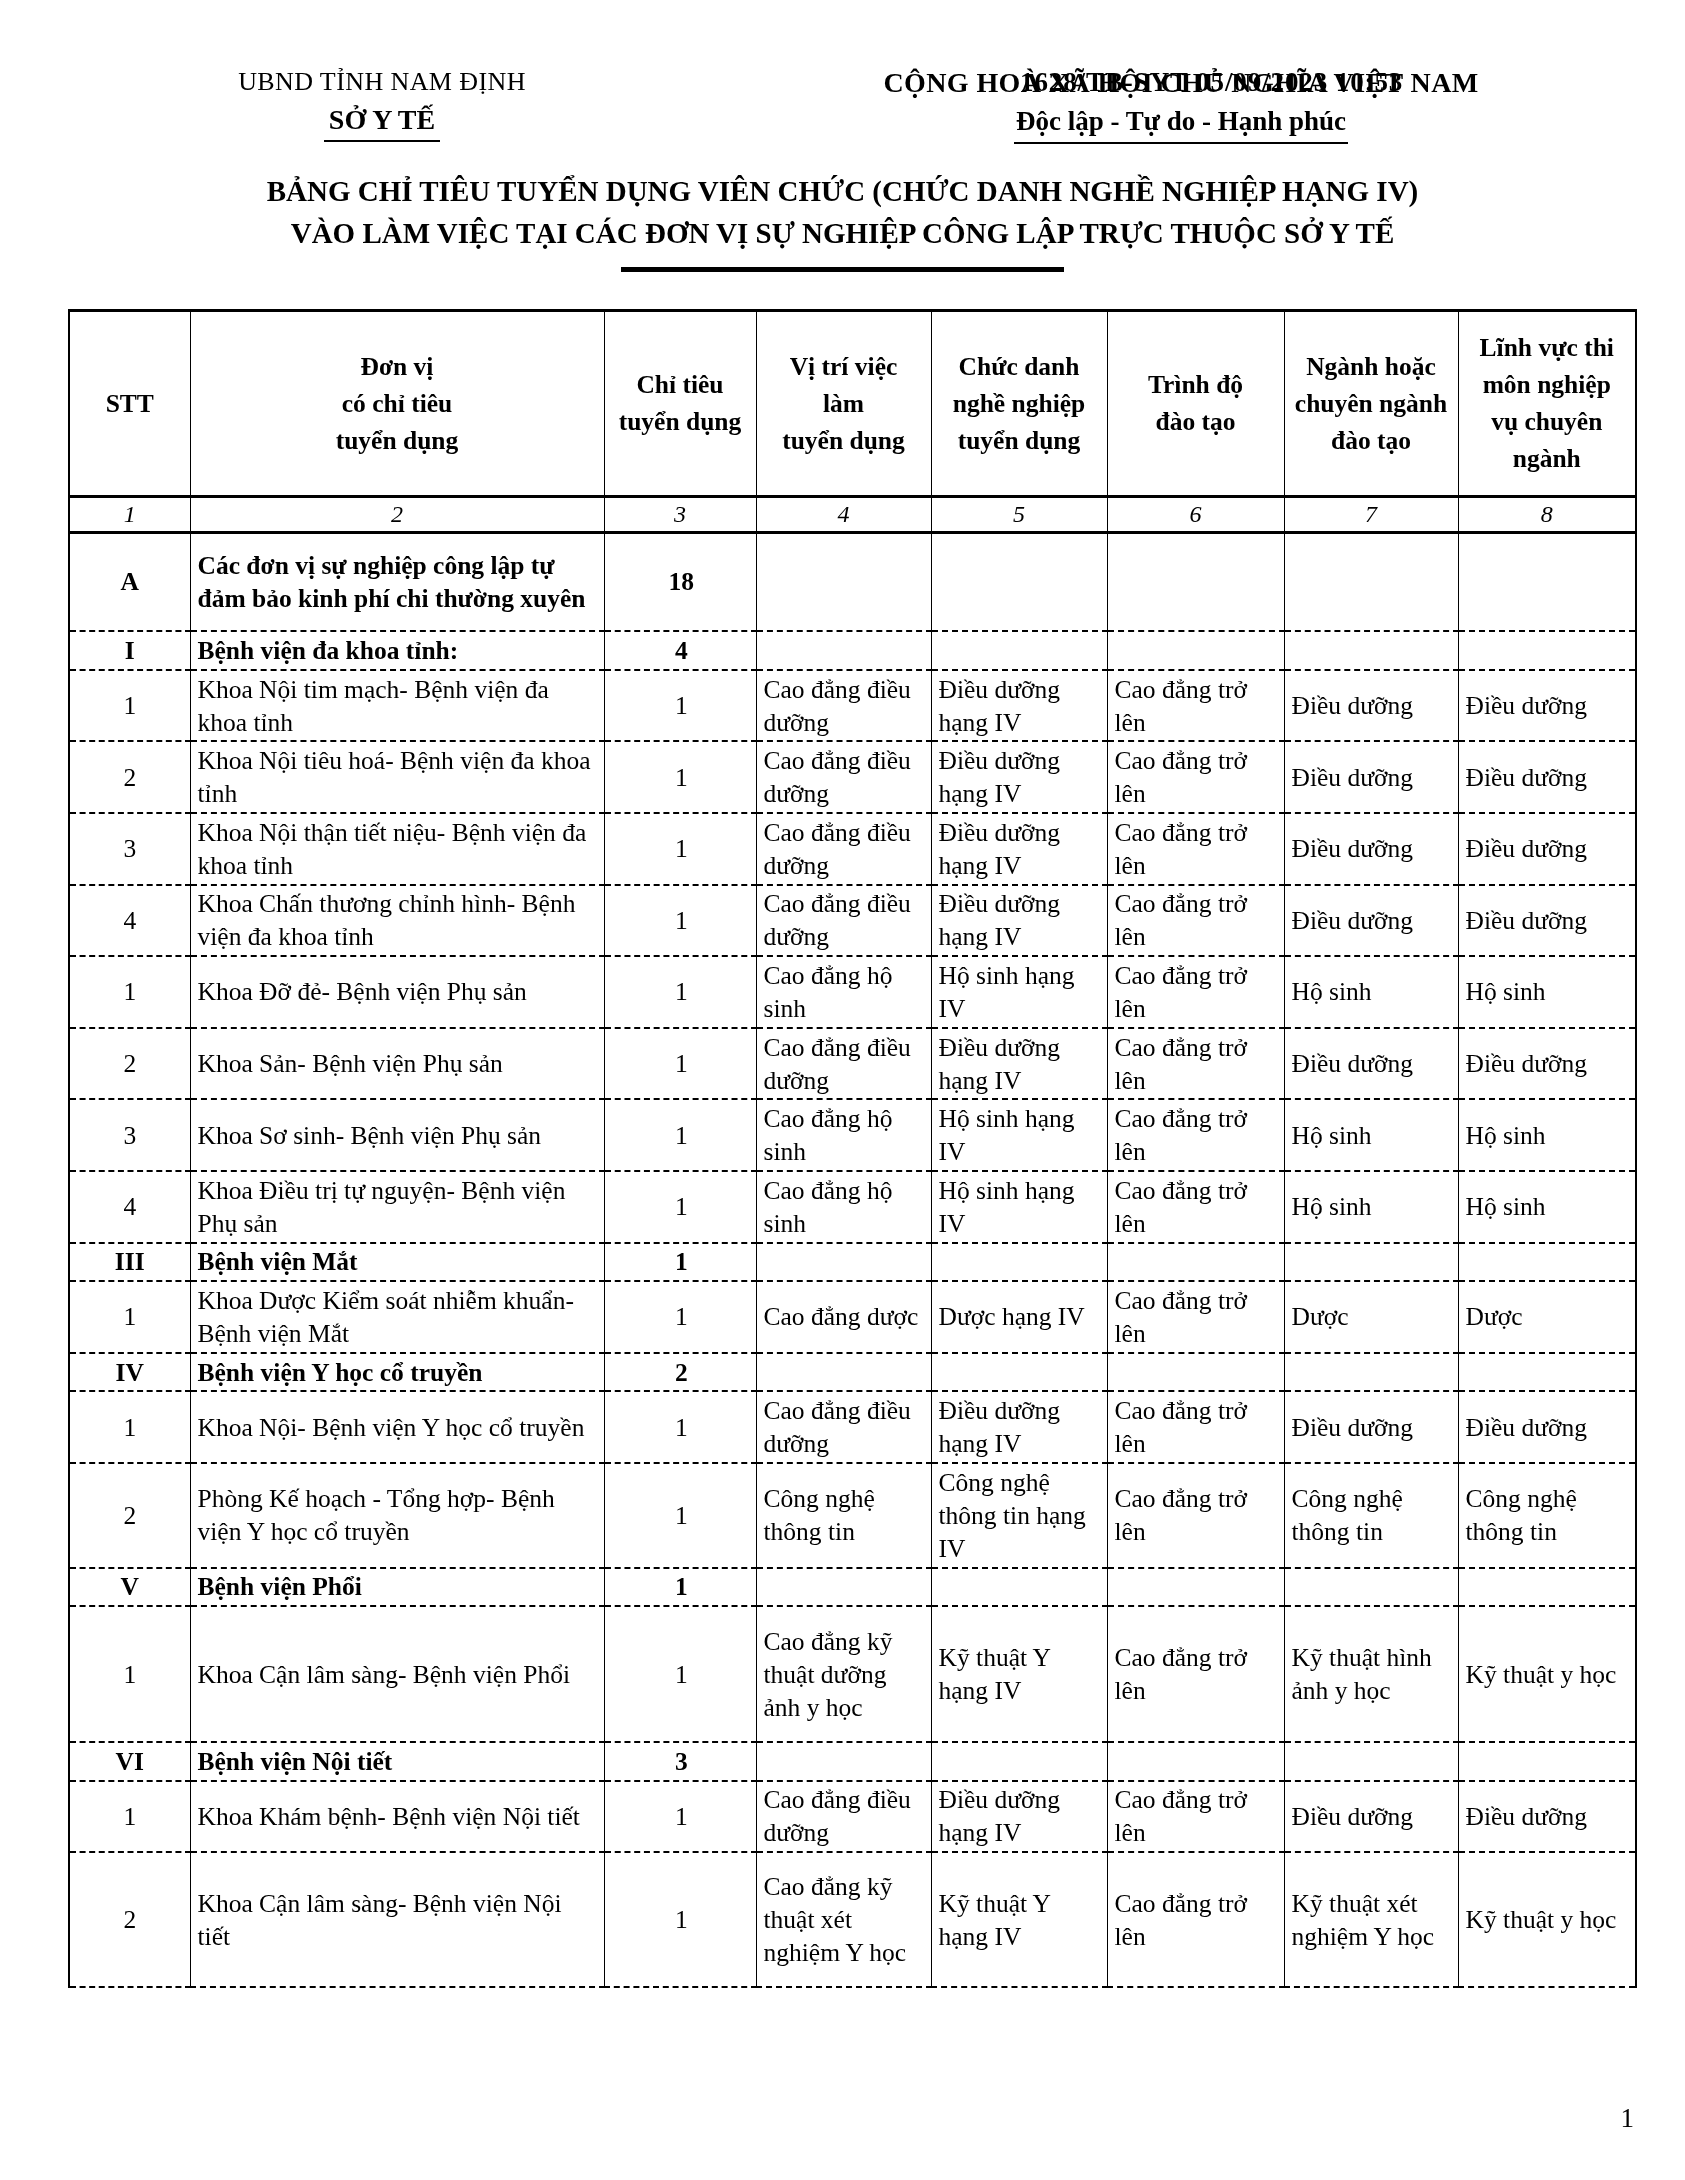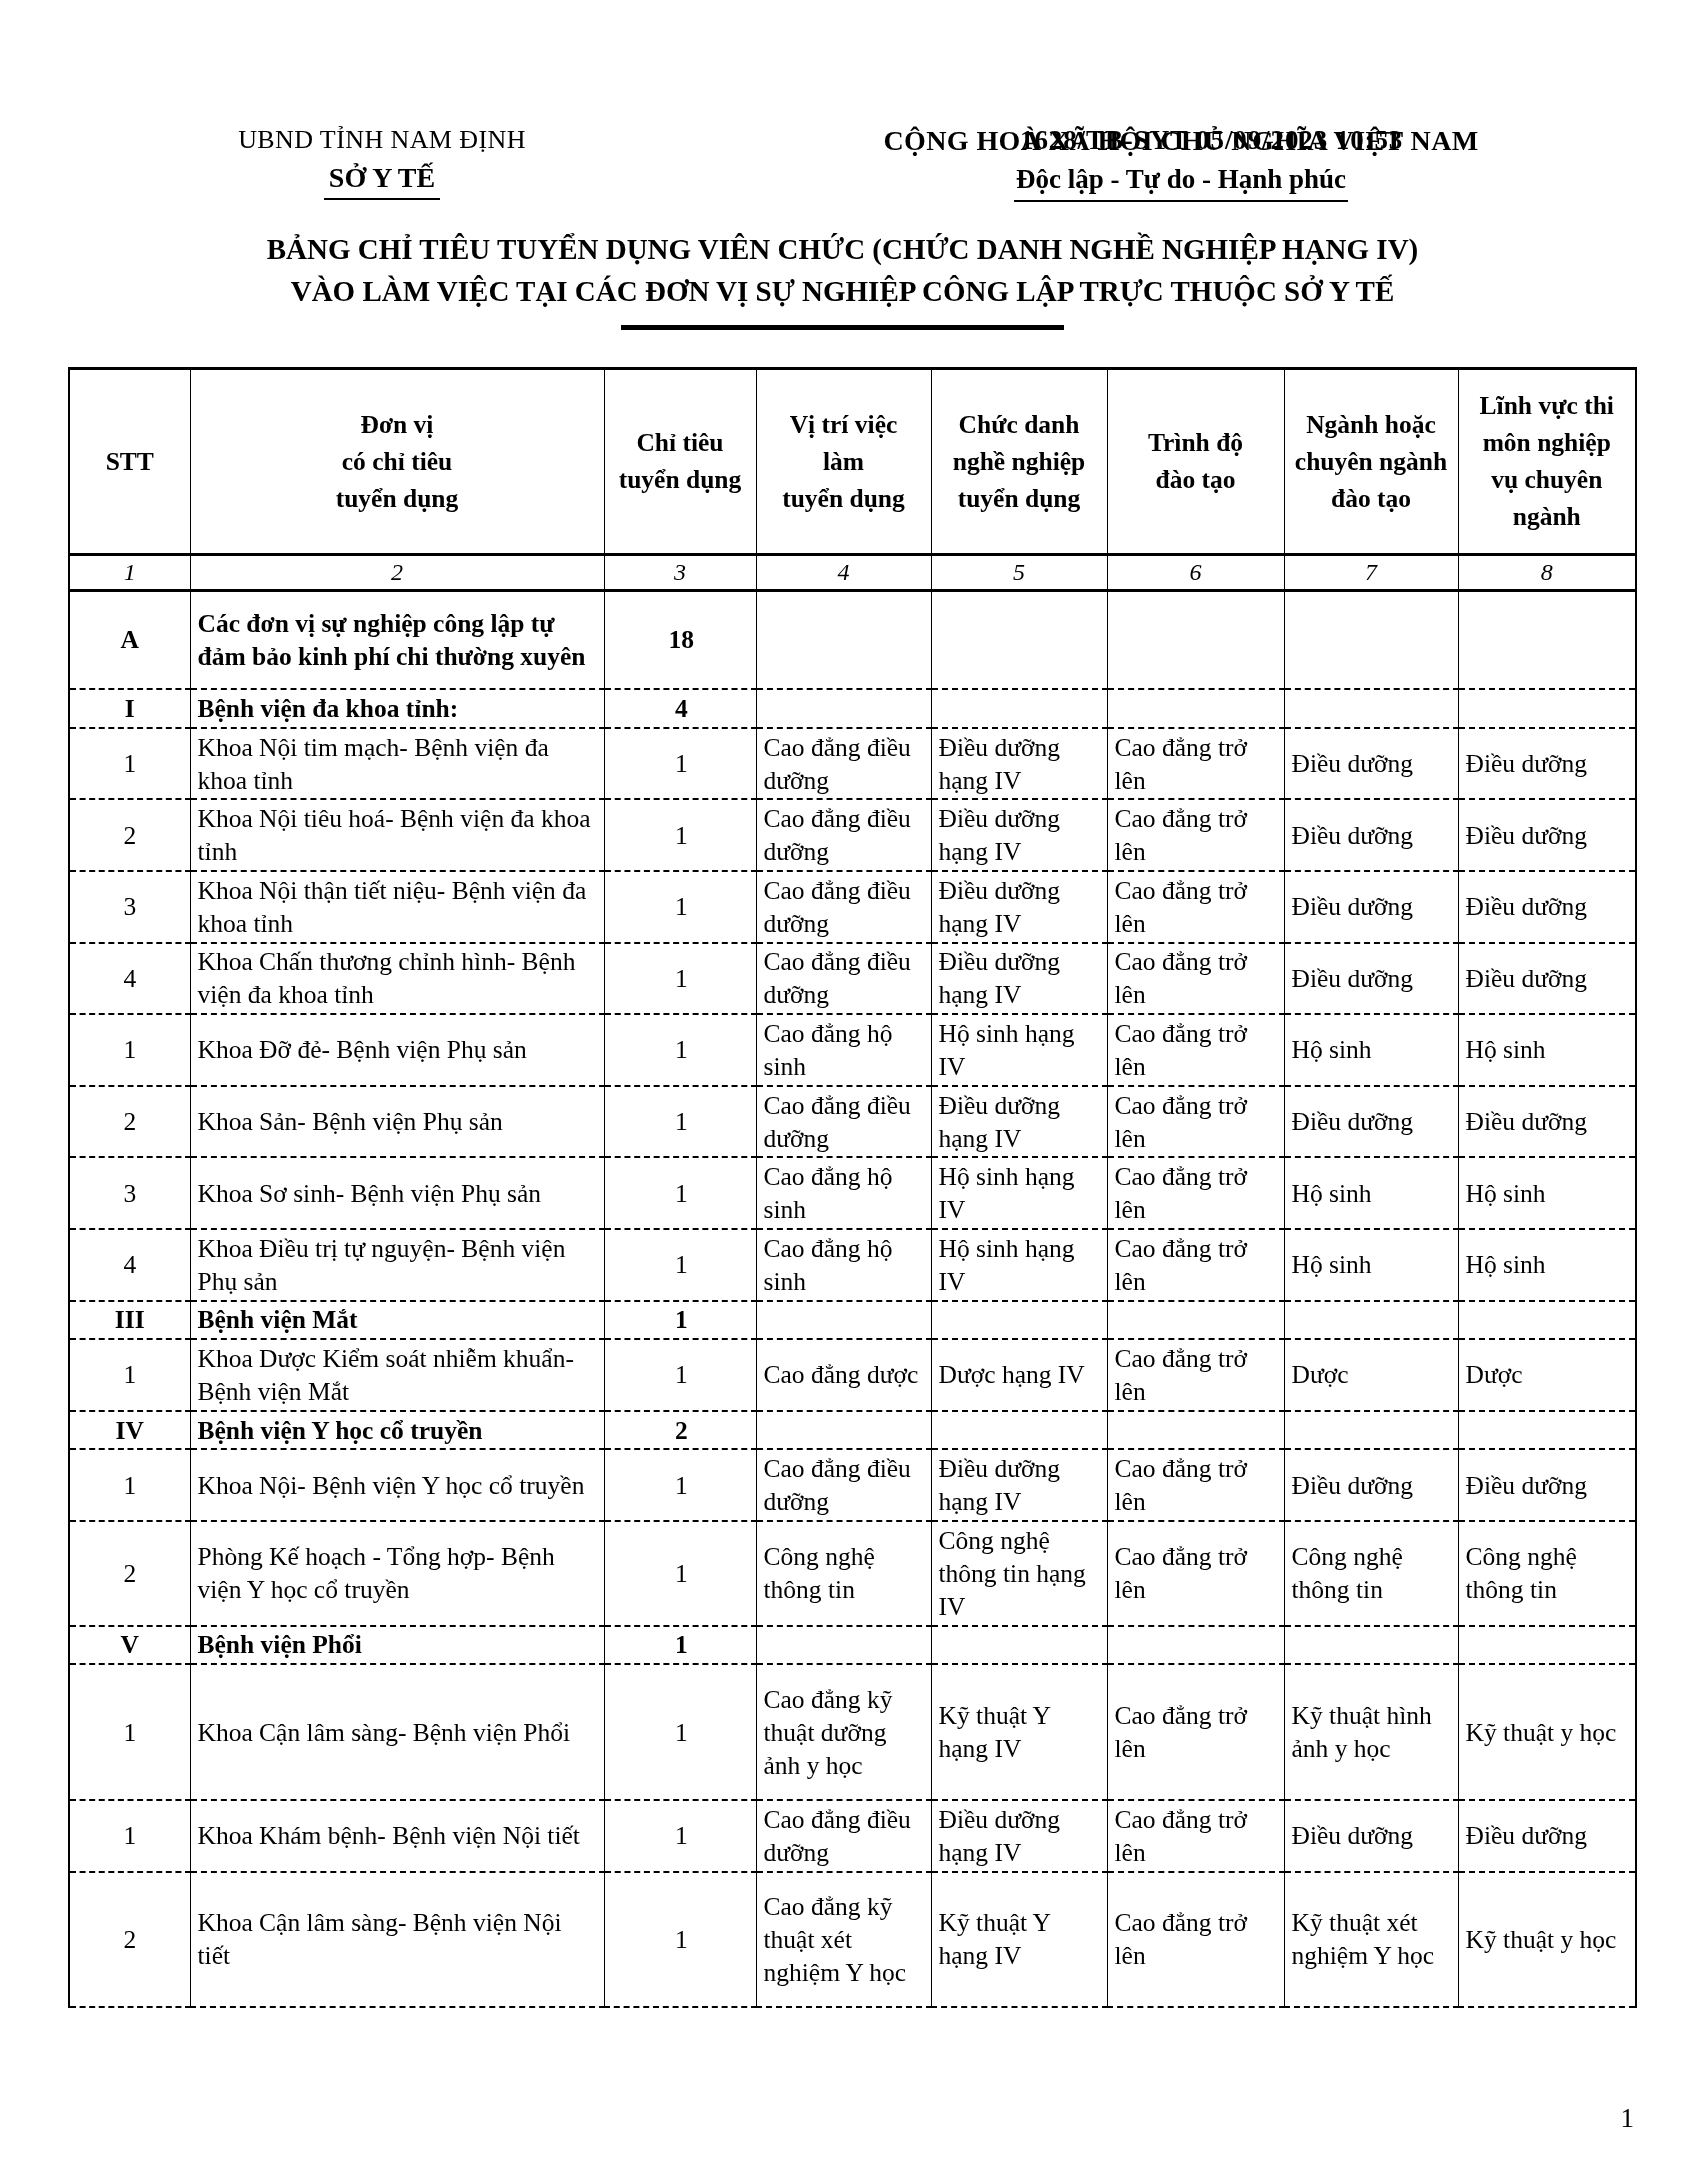--- a/index.html
+++ b/index.html
@@ -4,21 +4,21 @@
 <style>
   html,body{margin:0;padding:0;background:#888;}
   .page{
     position:relative;
     width:1685px;height:2180px;
     background:#fff;color:#000;
     font-family:"Liberation Serif","DejaVu Serif",serif;
     overflow:hidden;
   }
   
-  .hdr{display:flex;padding-top:94px;margin-top:31px;}
+  .hdr{display:flex;padding-top:67px;}
   .hdr-left{width:764px;text-align:center;}
   .hdr-right{width:834px;text-align:center;position:relative;}
   .org1{font-size:26px;letter-spacing:0.4px;}
   .org2{margin-top:7px;font-size:28px;font-weight:bold;}
   .org2 .u{display:inline-block;border-bottom:2.6px solid #000;padding:0 5.3px 4.4px;}
   .motto1{font-size:28px;font-weight:bold;letter-spacing:0.4px;}
   .motto2{margin-top:7px;font-size:27px;font-weight:bold;}
   .motto2 .u{display:inline-block;border-bottom:2.6px solid #000;padding:0 1.8px 5.3px;}
   .stamp{
     position:absolute;top:0;left:256px;
@@ -298,20 +298,30 @@
         <tr class="detail" style="height: 136px;">
           <td class="c0">1</td>
           <td class="c1">Khoa Cận lâm sàng- Bệnh viện Phổi</td>
           <td class="c2">1</td>
           <td class="c3">Cao đẳng kỹ thuật dưỡng ảnh y học</td>
           <td class="c4">Kỹ thuật Y hạng IV</td>
           <td class="c5">Cao đẳng trở lên</td>
           <td class="c6">Kỹ thuật hình ảnh y học</td>
           <td class="c7">Kỹ thuật y học</td>
         </tr>
+        <tr class="section" style="height: 33px;">
+          <td class="c0">VI</td>
+          <td class="c1">Bệnh viện Nội tiết</td>
+          <td class="c2">3</td>
+          <td class="c3"></td>
+          <td class="c4"></td>
+          <td class="c5"></td>
+          <td class="c6"></td>
+          <td class="c7"></td>
+        </tr>
         <tr class="detail" style="height: 68px;">
           <td class="c0">1</td>
           <td class="c1">Khoa Khám bệnh- Bệnh viện Nội tiết</td>
           <td class="c2">1</td>
           <td class="c3">Cao đẳng điều dưỡng</td>
           <td class="c4">Điều dưỡng hạng IV</td>
           <td class="c5">Cao đẳng trở lên</td>
           <td class="c6">Điều dưỡng</td>
           <td class="c7">Điều dưỡng</td>
         </tr>

